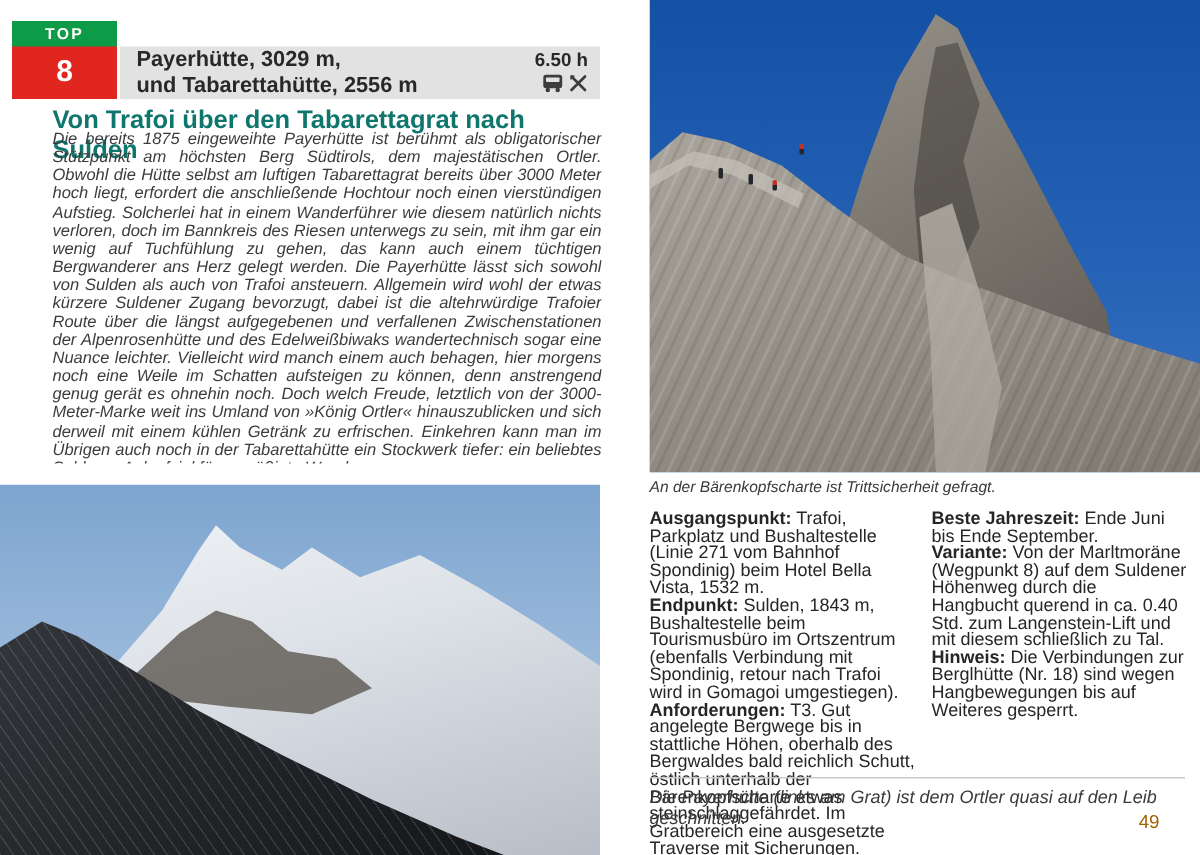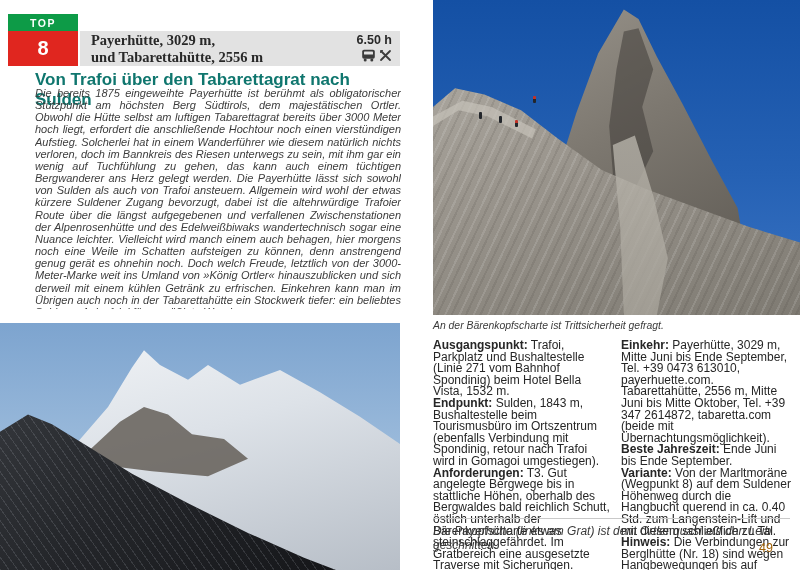--- a/index.html
+++ b/index.html
@@ -12,21 +12,21 @@
   .stats-line span{margin-left:2px;}
   .badge-top{position:absolute;left:8px;top:14px;width:70px;height:18px;
              display:flex;align-items:center;justify-content:center;
              color:#fff;font-size:10.5px;font-weight:700;letter-spacing:1.5px;}
   .badge-num{position:absolute;left:8px;top:31px;width:70px;height:35px;
              display:flex;align-items:center;justify-content:center;
              color:#fff;font-size:20px;font-weight:700;}
   .title-bar{position:absolute;left:80px;top:31px;width:320px;height:35px;
              background:#e2e2e2;display:flex;justify-content:space-between;
              padding:1px 8px 0 11px;box-sizing:border-box;}
-  .title{font-size:14.5px;font-weight:700;line-height:16.5px;color:#282828;font-family:Liberation Serif, serif;}
+  .title{font-size:14.5px;font-weight:700;line-height:16.5px;color:#282828;}
   .title-right{display:flex;flex-direction:column;align-items:flex-end;}
   .duration{font-size:12.5px;font-weight:700;line-height:16px;color:#282828;margin-left:48px;}
   .hdr-icons{display:flex;gap:3px;align-items:center;height:15px;}
   .hdr-icons svg{display:block;}
 
   
   .article-heading{position:absolute;left:35px;top:70px;width:366px;
                    font-size:17px;font-weight:700;color:#0f766e;}
   .article-body{position:absolute;left:35px;top:87px;width:366px;height:222px;
                 font-size:11px;font-style:italic;line-height:12.15px;
@@ -143,21 +143,20 @@
 
   <div class="caption-right">An der Bärenkopfscharte ist Trittsicherheit gefragt.</div>
 
   <div class="info-col info-left">
     <p><span class="lbl">Ausgangspunkt:</span><span> Trafoi, Parkplatz und Bushaltestelle (Linie 271 vom Bahnhof Spondinig) beim Hotel Bella Vista, 1532 m.</span></p>
     <p><span class="lbl">Endpunkt:</span><span> Sulden, 1843 m, Bushaltestelle beim Tourismusbüro im Ortszentrum (ebenfalls Verbindung mit Spondinig, retour nach Trafoi wird in Gomagoi umgestiegen).</span></p>
     <p><span class="lbl">Anforderungen:</span><span> T3. Gut angelegte Bergwege bis in stattliche Höhen, oberhalb des Bergwaldes bald reichlich Schutt, östlich unterhalb der Bärenkopfscharte etwas steinschlaggefährdet. Im Gratbereich eine ausgesetzte Traverse mit Sicherungen. Trittsicherheit und gute Ausdauer obligatorisch.</span></p>
   </div>
 
   <div class="info-col info-right">
-    <p><span class="lbl">Einkehr:</span><span> Payerhütte, 3029 m, Mitte Juni bis Ende September, Tel. +39 0473 613010, payerhuette.com. Tabarettahütte, 2556 m, Mitte Juni bis Mitte Oktober, Tel. +39 347 2614872, tabaretta.com (beide mit Übernachtungsmöglichkeit).</span></p>
     <p><span class="lbl">Beste Jahreszeit:</span><span> Ende Juni bis Ende September.</span></p>
     <p><span class="lbl">Variante:</span><span> Von der Marltmoräne (Wegpunkt 8) auf dem Suldener Höhenweg durch die Hangbucht querend in ca. 0.40 Std. zum Langenstein-Lift und mit diesem schließlich zu Tal.</span></p>
     <p><span class="lbl">Hinweis:</span><span> Die Verbindungen zur Berglhütte (Nr. 18) sind wegen Hangbewegungen bis auf Weiteres gesperrt.</span></p>
   </div>
 
   <div class="divider"></div>
   <div class="caption-bottom">Die Payerhütte (links am Grat) ist dem Ortler quasi auf den Leib geschnitten.</div>
   <div class="page-number">49</div>
 
 </div>

